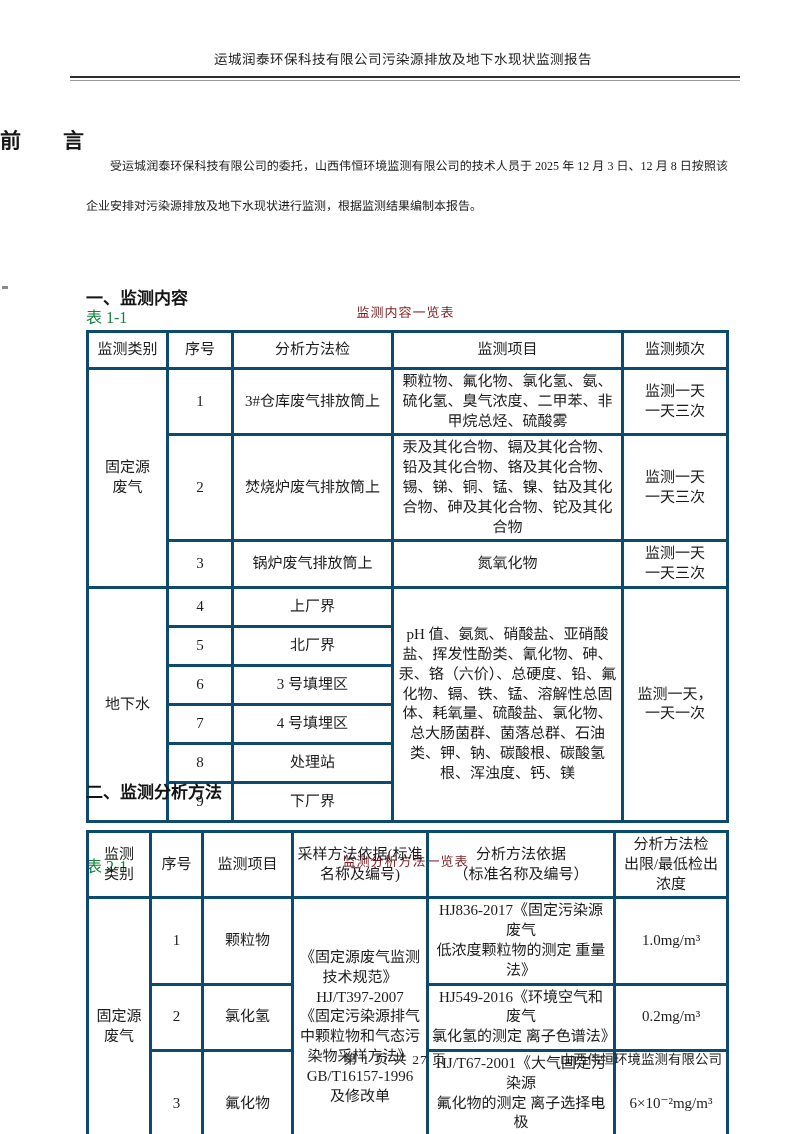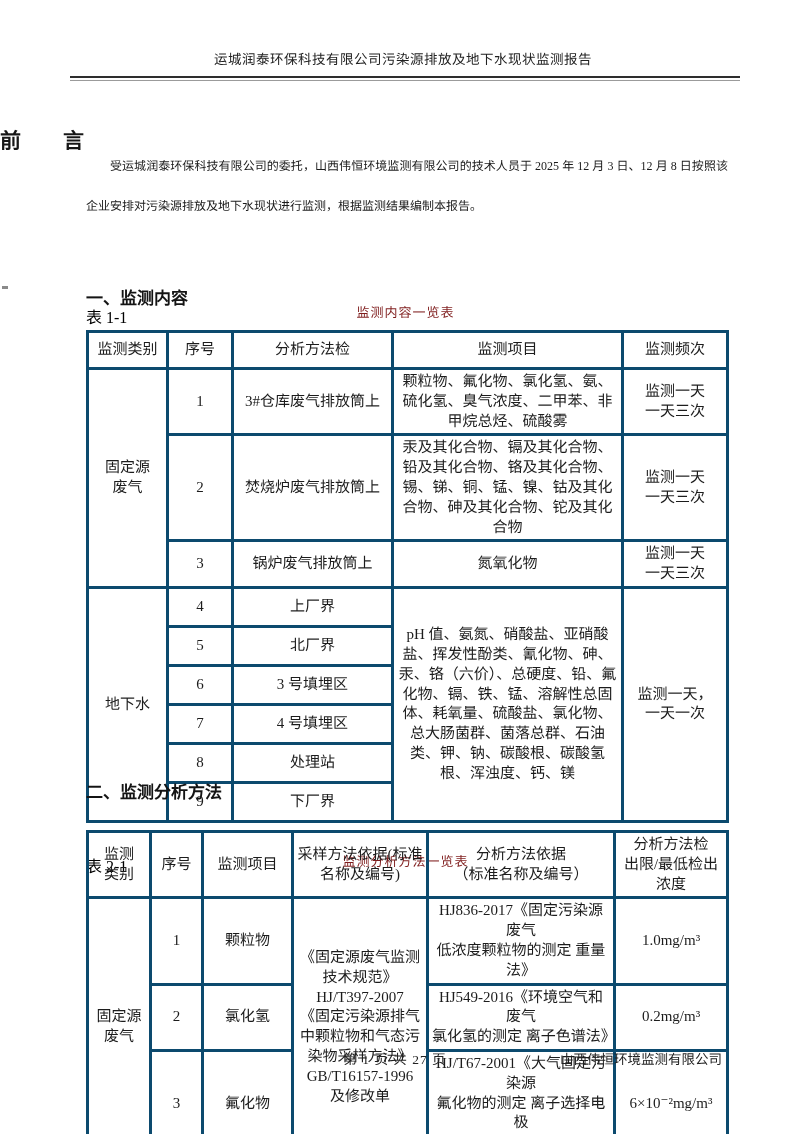--- a/index.html
+++ b/index.html
@@ -55,21 +55,21 @@
     font-size:17px; font-weight:bold;
     color:#141414;
   }
   #section1-heading { top:272px;margin-top:12px; }
   #section2-heading { top:778px; }
   .table-caption-row { position:absolute; left:86px; right:75px; }
   #caption1 { top:302px; }
   #caption2 { top:806px;margin-top:45px; }
   .table-label {
     position:absolute; left:0; top:2px;
-    font-size:16px; color:#000000;
+    font-size:16px; color:#15803d;
   }
   .table-title {
     text-align:center;
     font-size:13px; color:#7f1d1d;
     letter-spacing:1px;
   }
   
   table.doc-table {
     position:absolute; left:86px;
     width:640px;

